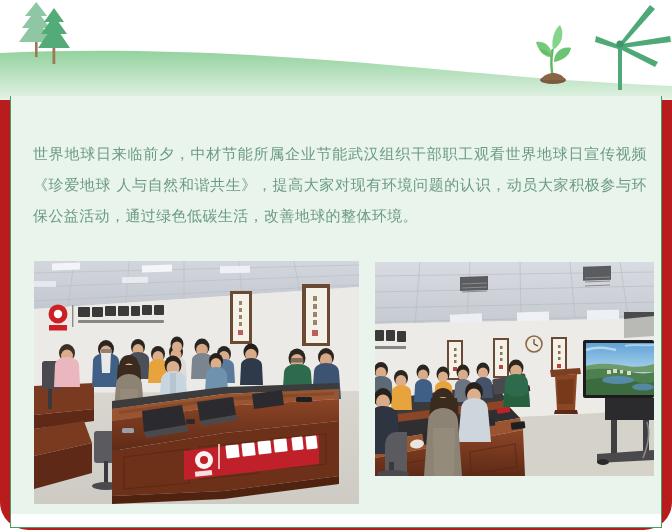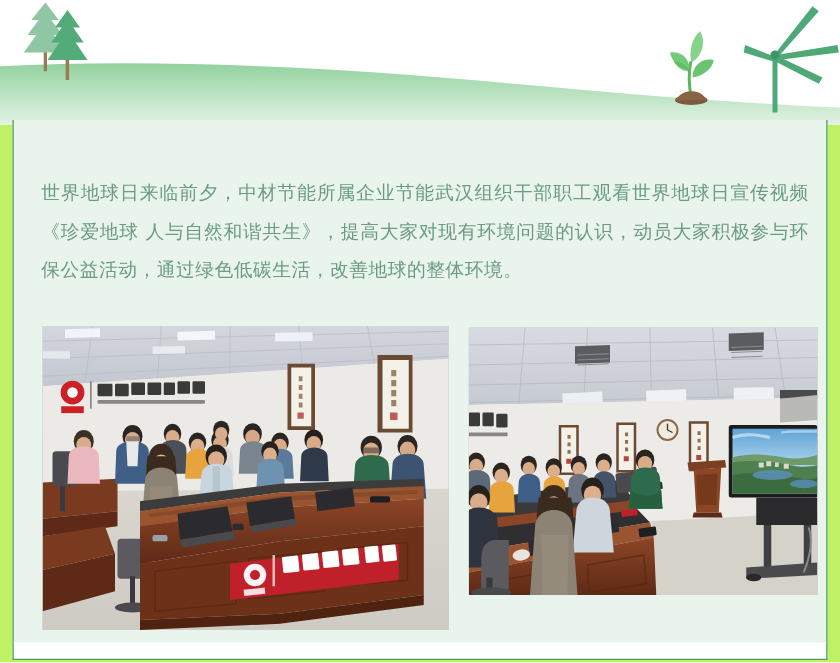--- a/index.html
+++ b/index.html
@@ -11,21 +11,22 @@
     width: 672px;
     height: 530px;
     overflow: hidden;
     font-family: "DejaVu Sans", "Liberation Sans", sans-serif;
   }
 
   #page {
     position: relative;
     width: 672px;
     height: 530px;
-    background: #bef264;
+    background: #b91c1c;
+    border-radius: 28px;
   }
 
   
   .header-banner {
     position: absolute;
     left: 0;
     top: 0;
     width: 672px;
     height: 100px;
     background: #ffffff;

